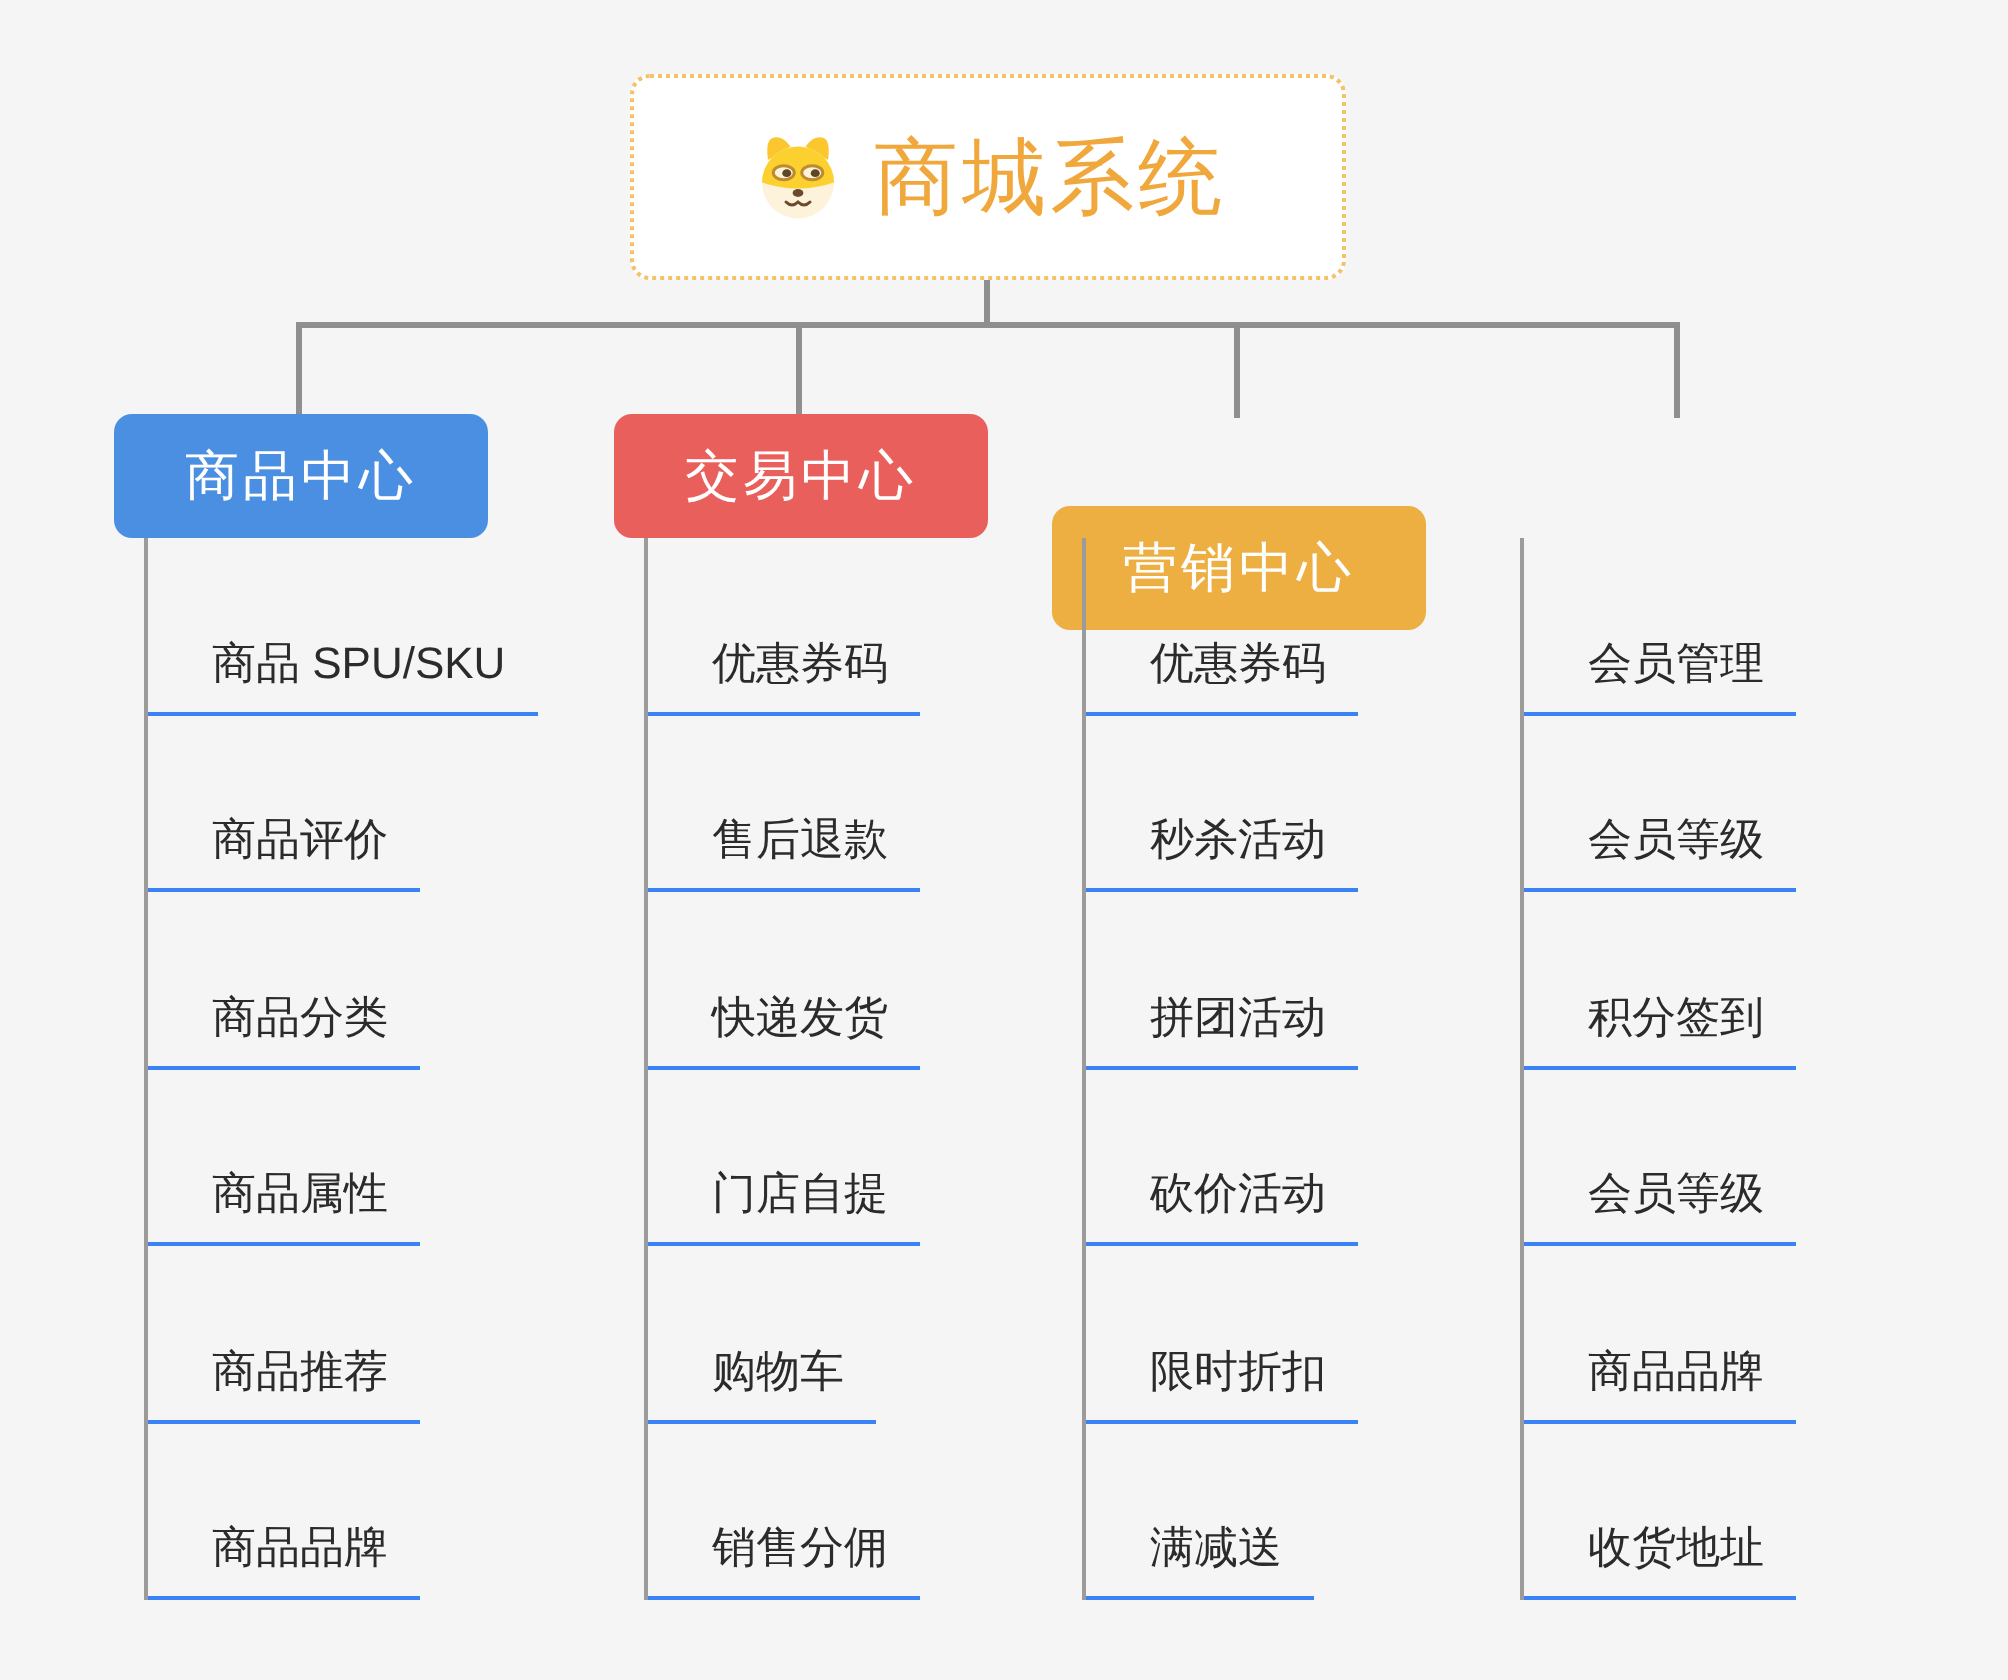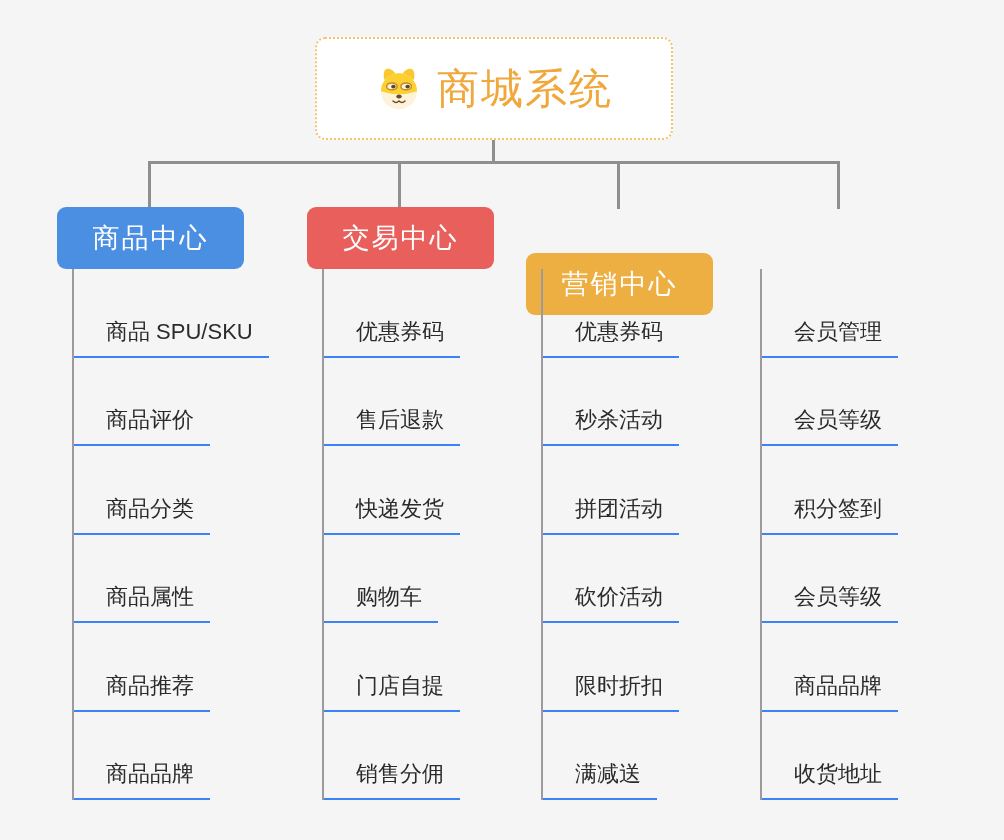--- a/index.html
+++ b/index.html
@@ -117,24 +117,24 @@
     <div class="row">
         <span class="child">优惠券码</span>
       </div>
     <div class="row">
         <span class="child">售后退款</span>
       </div>
     <div class="row">
         <span class="child">快递发货</span>
       </div>
     <div class="row">
-        <span class="child">购物车</span>
+        <span class="child">门店自提</span>
       </div>
     <div class="row">
-        <span class="child">门店自提</span>
+        <span class="child">购物车</span>
       </div>
     <div class="row">
         <span class="child">销售分佣</span>
       </div>
   </div>
 
   <div class="column col3">
     <div class="trunk"></div>
     <div class="row">
         <span class="child">优惠券码</span>

